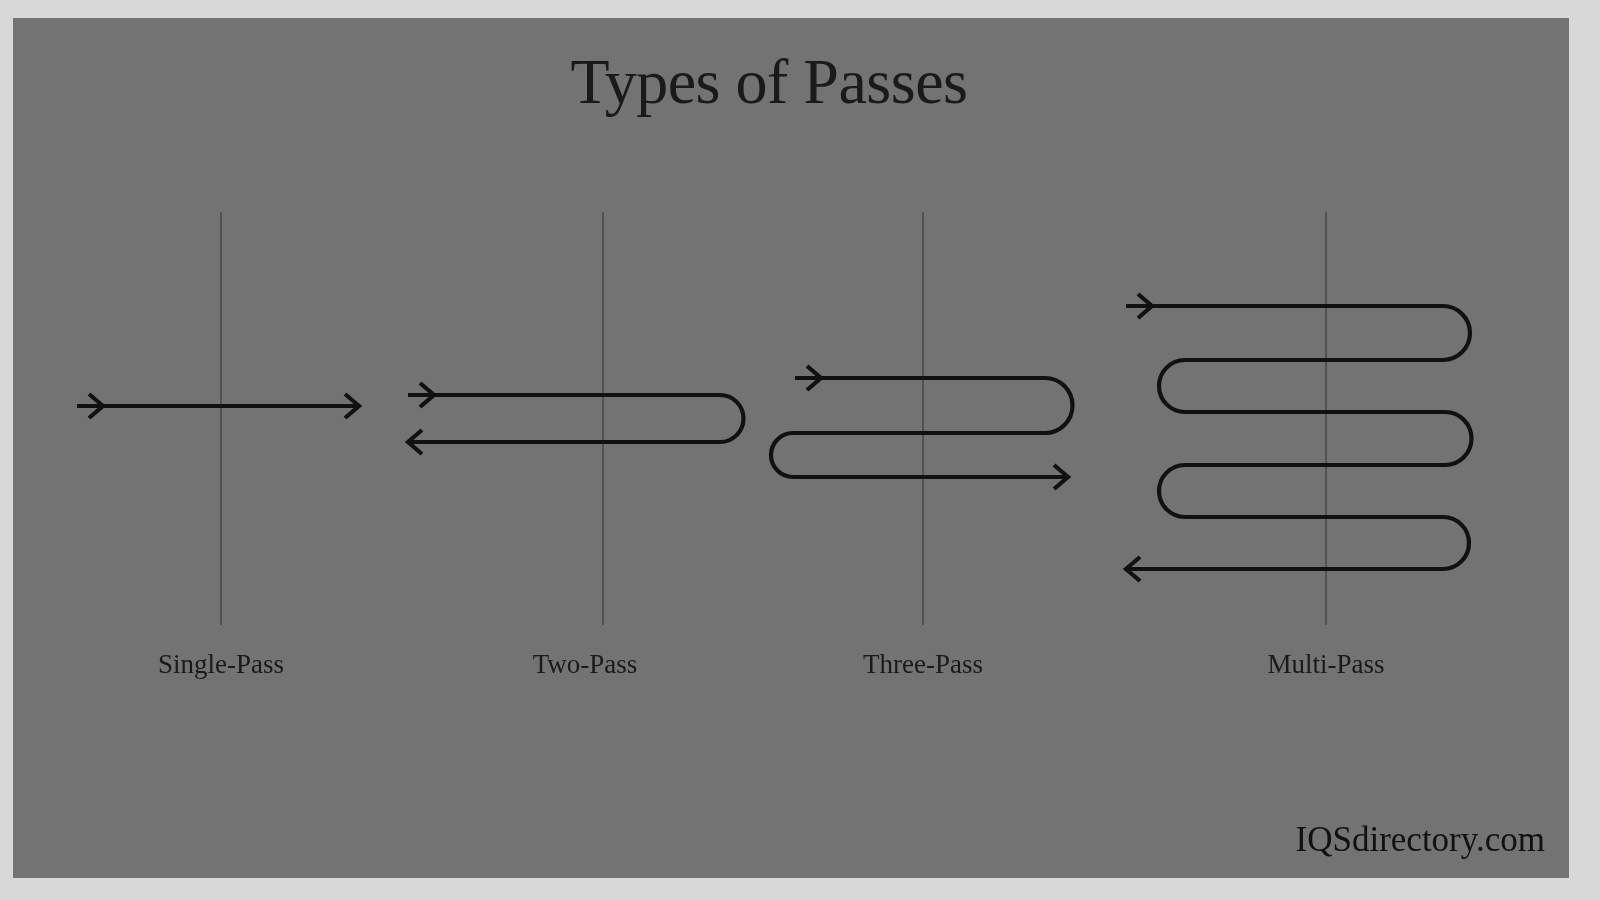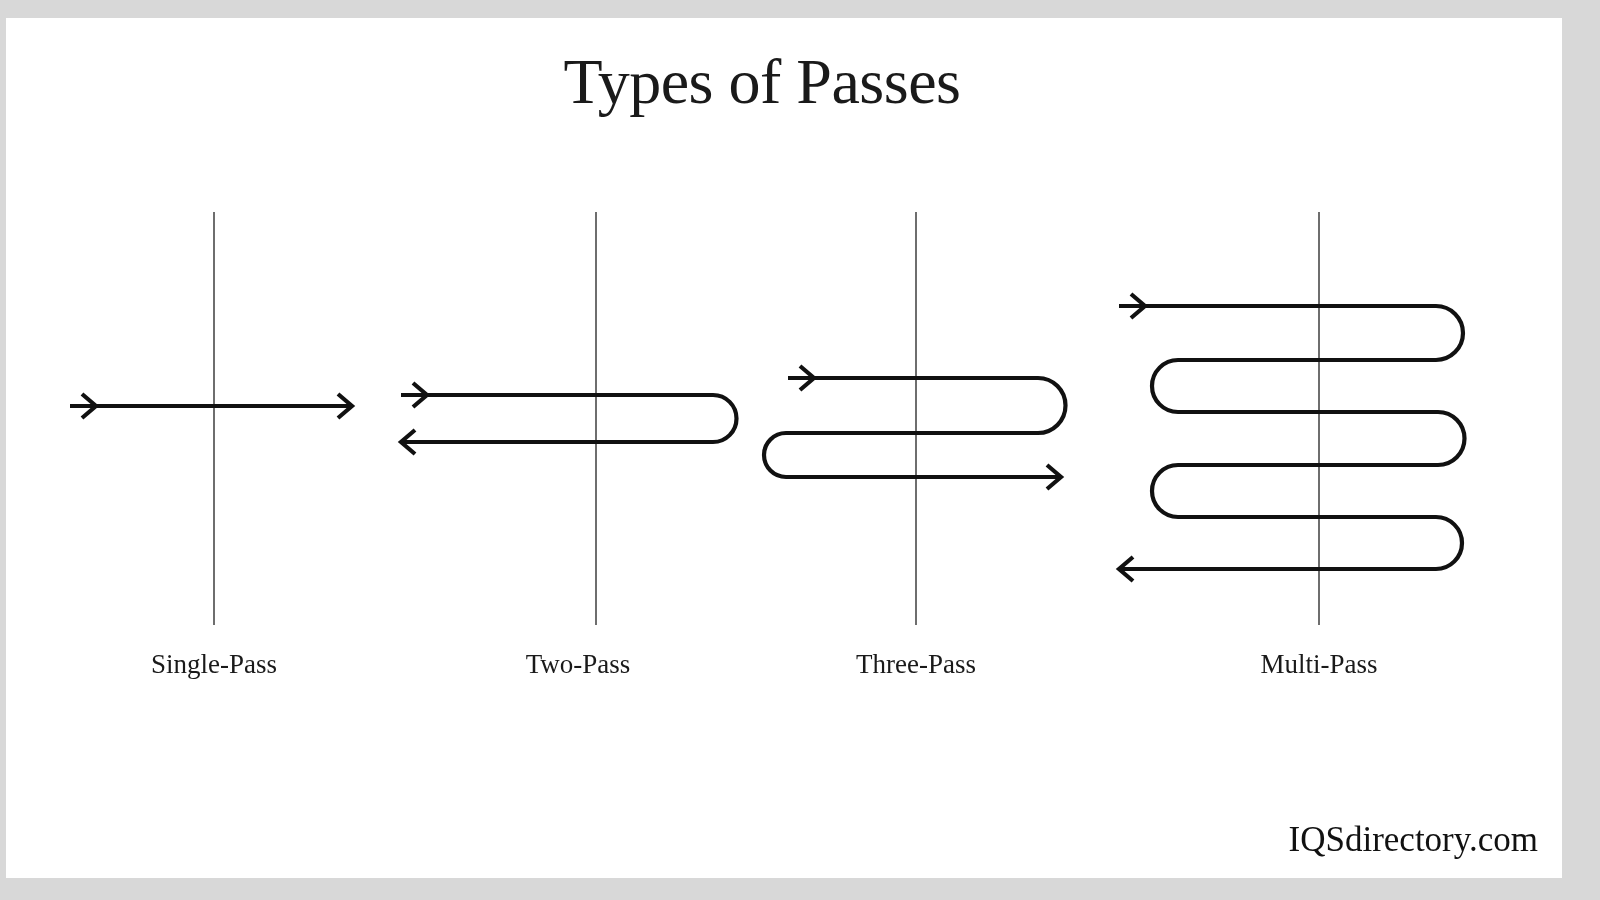--- a/index.html
+++ b/index.html
@@ -16,25 +16,25 @@
   }
   #figure-root {
     position: relative;
     width: 1600px;
     height: 900px;
     background: #d8d8d8;
     box-sizing: border-box;
   }
   #canvas {
     position: absolute;
-    left: 6px;
+    left: 13px;
     top: 18px;
     width: 1556px;
     height: 860px;
-    background: #ffffff;
+    background: #737373;
   }
   #diagram-svg {
     position: absolute;
     left: 0;
     top: 0;
     width: 1556px;
     height: 860px;
     display: block;
   }
   .title-text {

